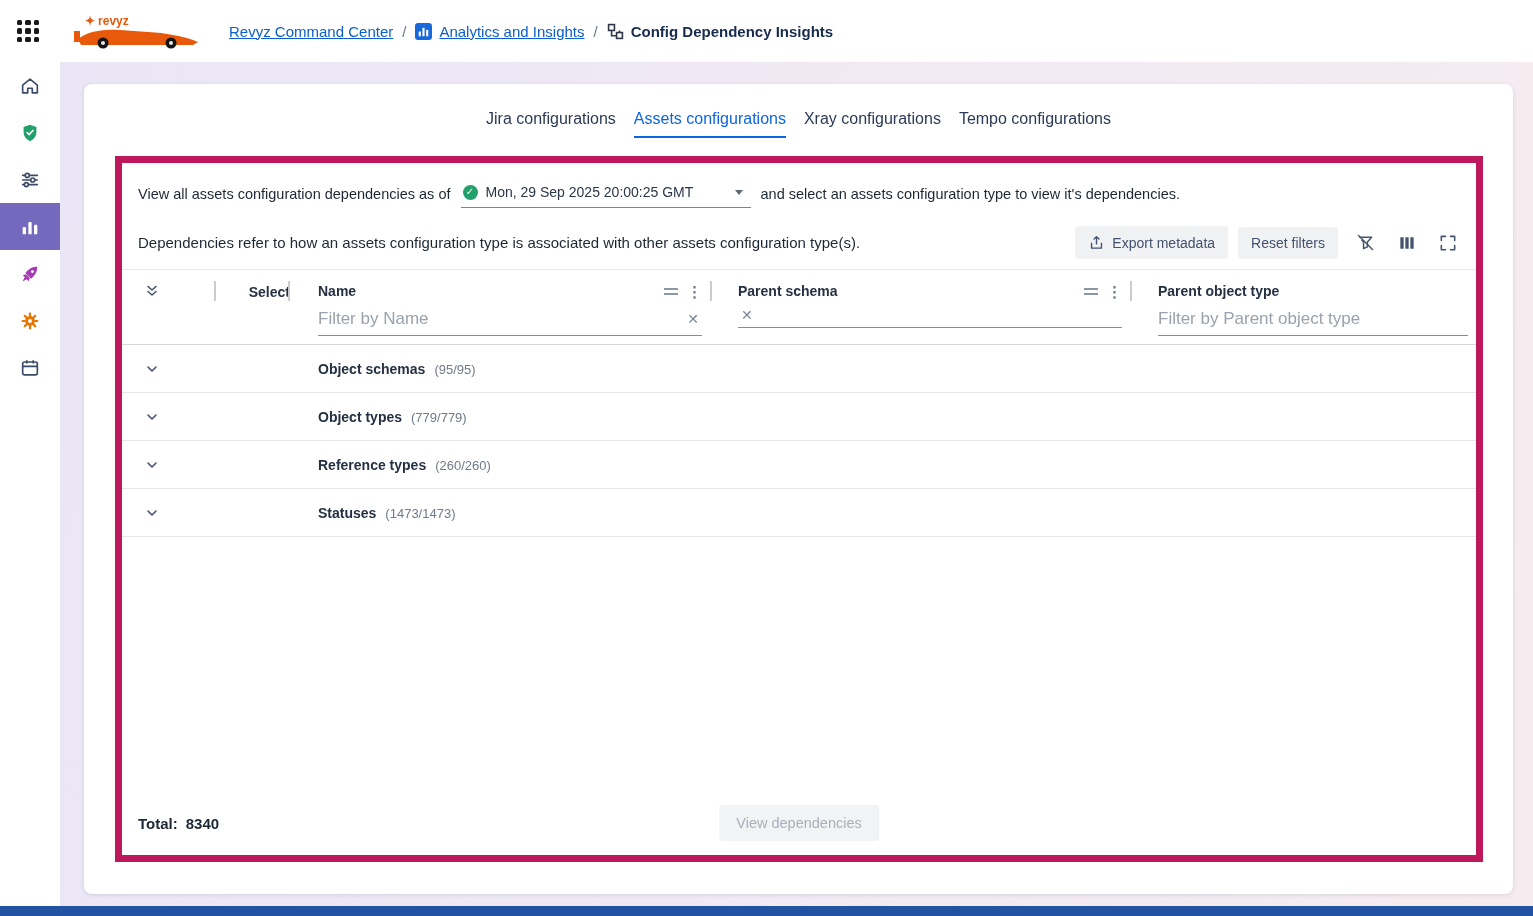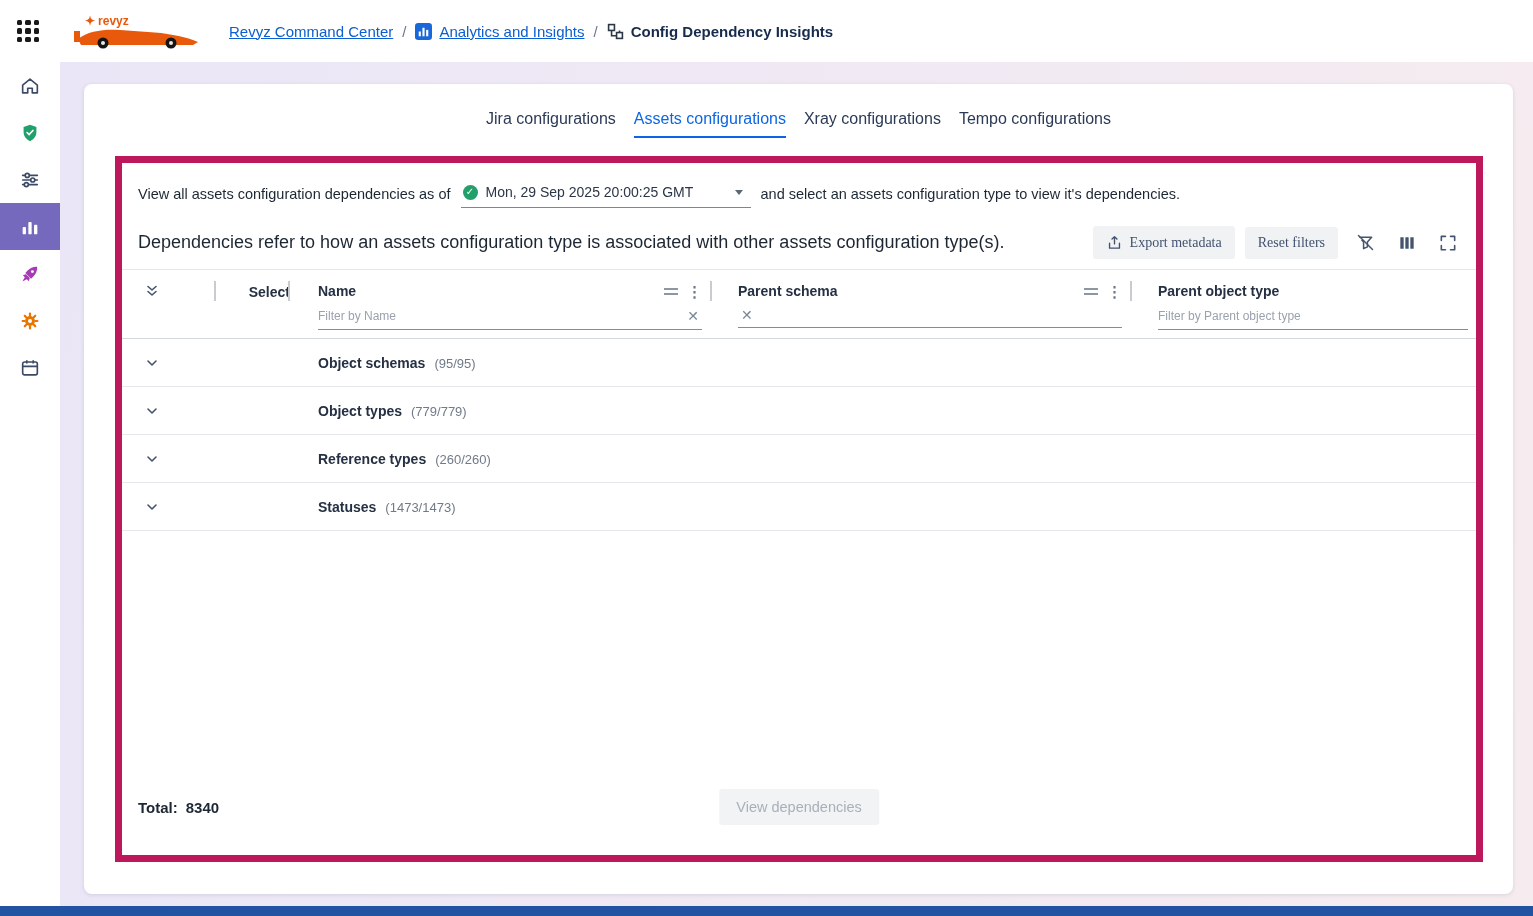--- a/index.html
+++ b/index.html
@@ -39,53 +39,53 @@
   .intro-row { display:flex; align-items:center; gap:10px; padding:17px 16px 0 16px; font-size:14.5px; line-height:20px; }
   .date-dd { display:flex; align-items:center; gap:8px; border-bottom:1px solid #82868c;
              padding:2px 8px 5px 2px; width:290px; cursor:pointer; }
   .date-dd .dd-label { font-size:14px; color:#2b3647; flex:1; }
   .check-circle { width:15px; height:15px; border-radius:50%; background:#22a06b; color:#fff;
                   font-size:10px; display:flex; align-items:center; justify-content:center; flex:none; }
   .caret-down { width:0; height:0; border-left:4.5px solid transparent; border-right:4.5px solid transparent;
                 border-top:5.5px solid #5c6773; }
 
   .desc-row { display:flex; align-items:center; justify-content:space-between; padding:18px 14px 10px 16px; }
-  .desc-text { font-size:18px; }
+  .desc-text { font-size:15px; }
   .controls { display:flex; align-items:center; gap:10px; }
   .btn { display:flex; align-items:center; gap:7px; background:#f1f2f4; border:none; border-radius:3px;
-         padding:8px 13px; font-size:14px; font-weight:500; color:#42526e; font-family:Liberation Serif, serif; cursor:pointer; }
+         padding:8px 13px; font-size:14px; font-weight:500; color:#42526e; font-family:Liberation Sans, sans-serif; cursor:pointer; }
   .icon-btn { background:none; border:none; padding:4px; margin-left:3px; cursor:pointer; display:flex; }
 
   
   .thead { display:grid; grid-template-columns:92px 76px 420px 420px 1fr;
            border-top:1px solid #e6e8eb; border-bottom:1px solid #d4d7dc; }
   .th-exp { padding-top:13px; padding-left:22px; cursor:pointer; }
   .th-select { padding-top:14px; text-align:right; font-size:14px; font-weight:bold; color:#253043; position:relative; }
   .th-select::before,.th-select::after { content:""; position:absolute; top:11px; width:2px; height:20px; background:#c8cbd0; }
   .th-select::before { left:0; } .th-select::after { right:0; }
   .th-col { padding:10px 8px 8px 28px; position:relative; }
   .th-col.bar::before { content:""; position:absolute; top:11px; left:0; width:2px; height:20px; background:#c8cbd0; }
   .th-top { display:flex; align-items:center; font-size:14px; font-weight:bold; color:#253043; height:22px; }
   .th-controls { margin-left:auto; display:flex; align-items:center; gap:9px; }
   .drag-handle { width:14px; height:7px; border-top:2px solid #8c96a5; border-bottom:2px solid #8c96a5; cursor:col-resize; }
   .kebab { color:#6b778c; font-size:15px; font-weight:bold; line-height:1; cursor:pointer; }
   .th-filter { margin-top:5px; border-bottom:1px solid #888c92; display:flex; align-items:center; padding-bottom:4px; }
-  .th-filter input { border:none; outline:none; flex:1; font-size:12px; color:#333; font-family:inherit;
+  .th-filter input { border:none; outline:none; flex:1; font-size:17px; color:#333; font-family:inherit;
                      padding:2px 0; background:transparent; }
   .th-filter input::placeholder { color:#9aa2ad; }
   .clear-x { color:#7a869a; font-size:14px; padding:0 3px; cursor:pointer; }
 
   .group-row { display:grid; grid-template-columns:92px 76px 1fr; align-items:center; height:48px;
                border-bottom:1px solid #e6e8eb; cursor:pointer; }
   .row-chevron { margin-left:22px; display:flex; }
   .group-label-cell { grid-column:3; padding-left:28px; display:flex; align-items:baseline; gap:9px; }
   .group-label { font-size:14px; font-weight:bold; color:#253043; }
   .group-count { font-size:13px; color:#707a88; }
 
-  .panel-footer { position:absolute; left:0; right:0; bottom:16px; height:64px; display:flex; align-items:center; padding:0 16px; }
+  .panel-footer { position:absolute; left:0; right:0; bottom:0; height:64px; display:flex; align-items:center; padding:0 16px; }
   .total { font-size:15px; font-weight:bold; color:#1d2733; display:flex; gap:8px; }
   .view-deps-btn { position:absolute; left:50%; transform:translateX(-50%); background:#f2f3f5; color:#a9b0ba;
                    border:none; border-radius:3px; padding:10px 17px; font-size:14.5px; font-family:inherit; }
 
   .bottom-strip { height:10px; background:#2253a2; }
 </style>
 </head>
 <body>
 
 <div class="topbar">

